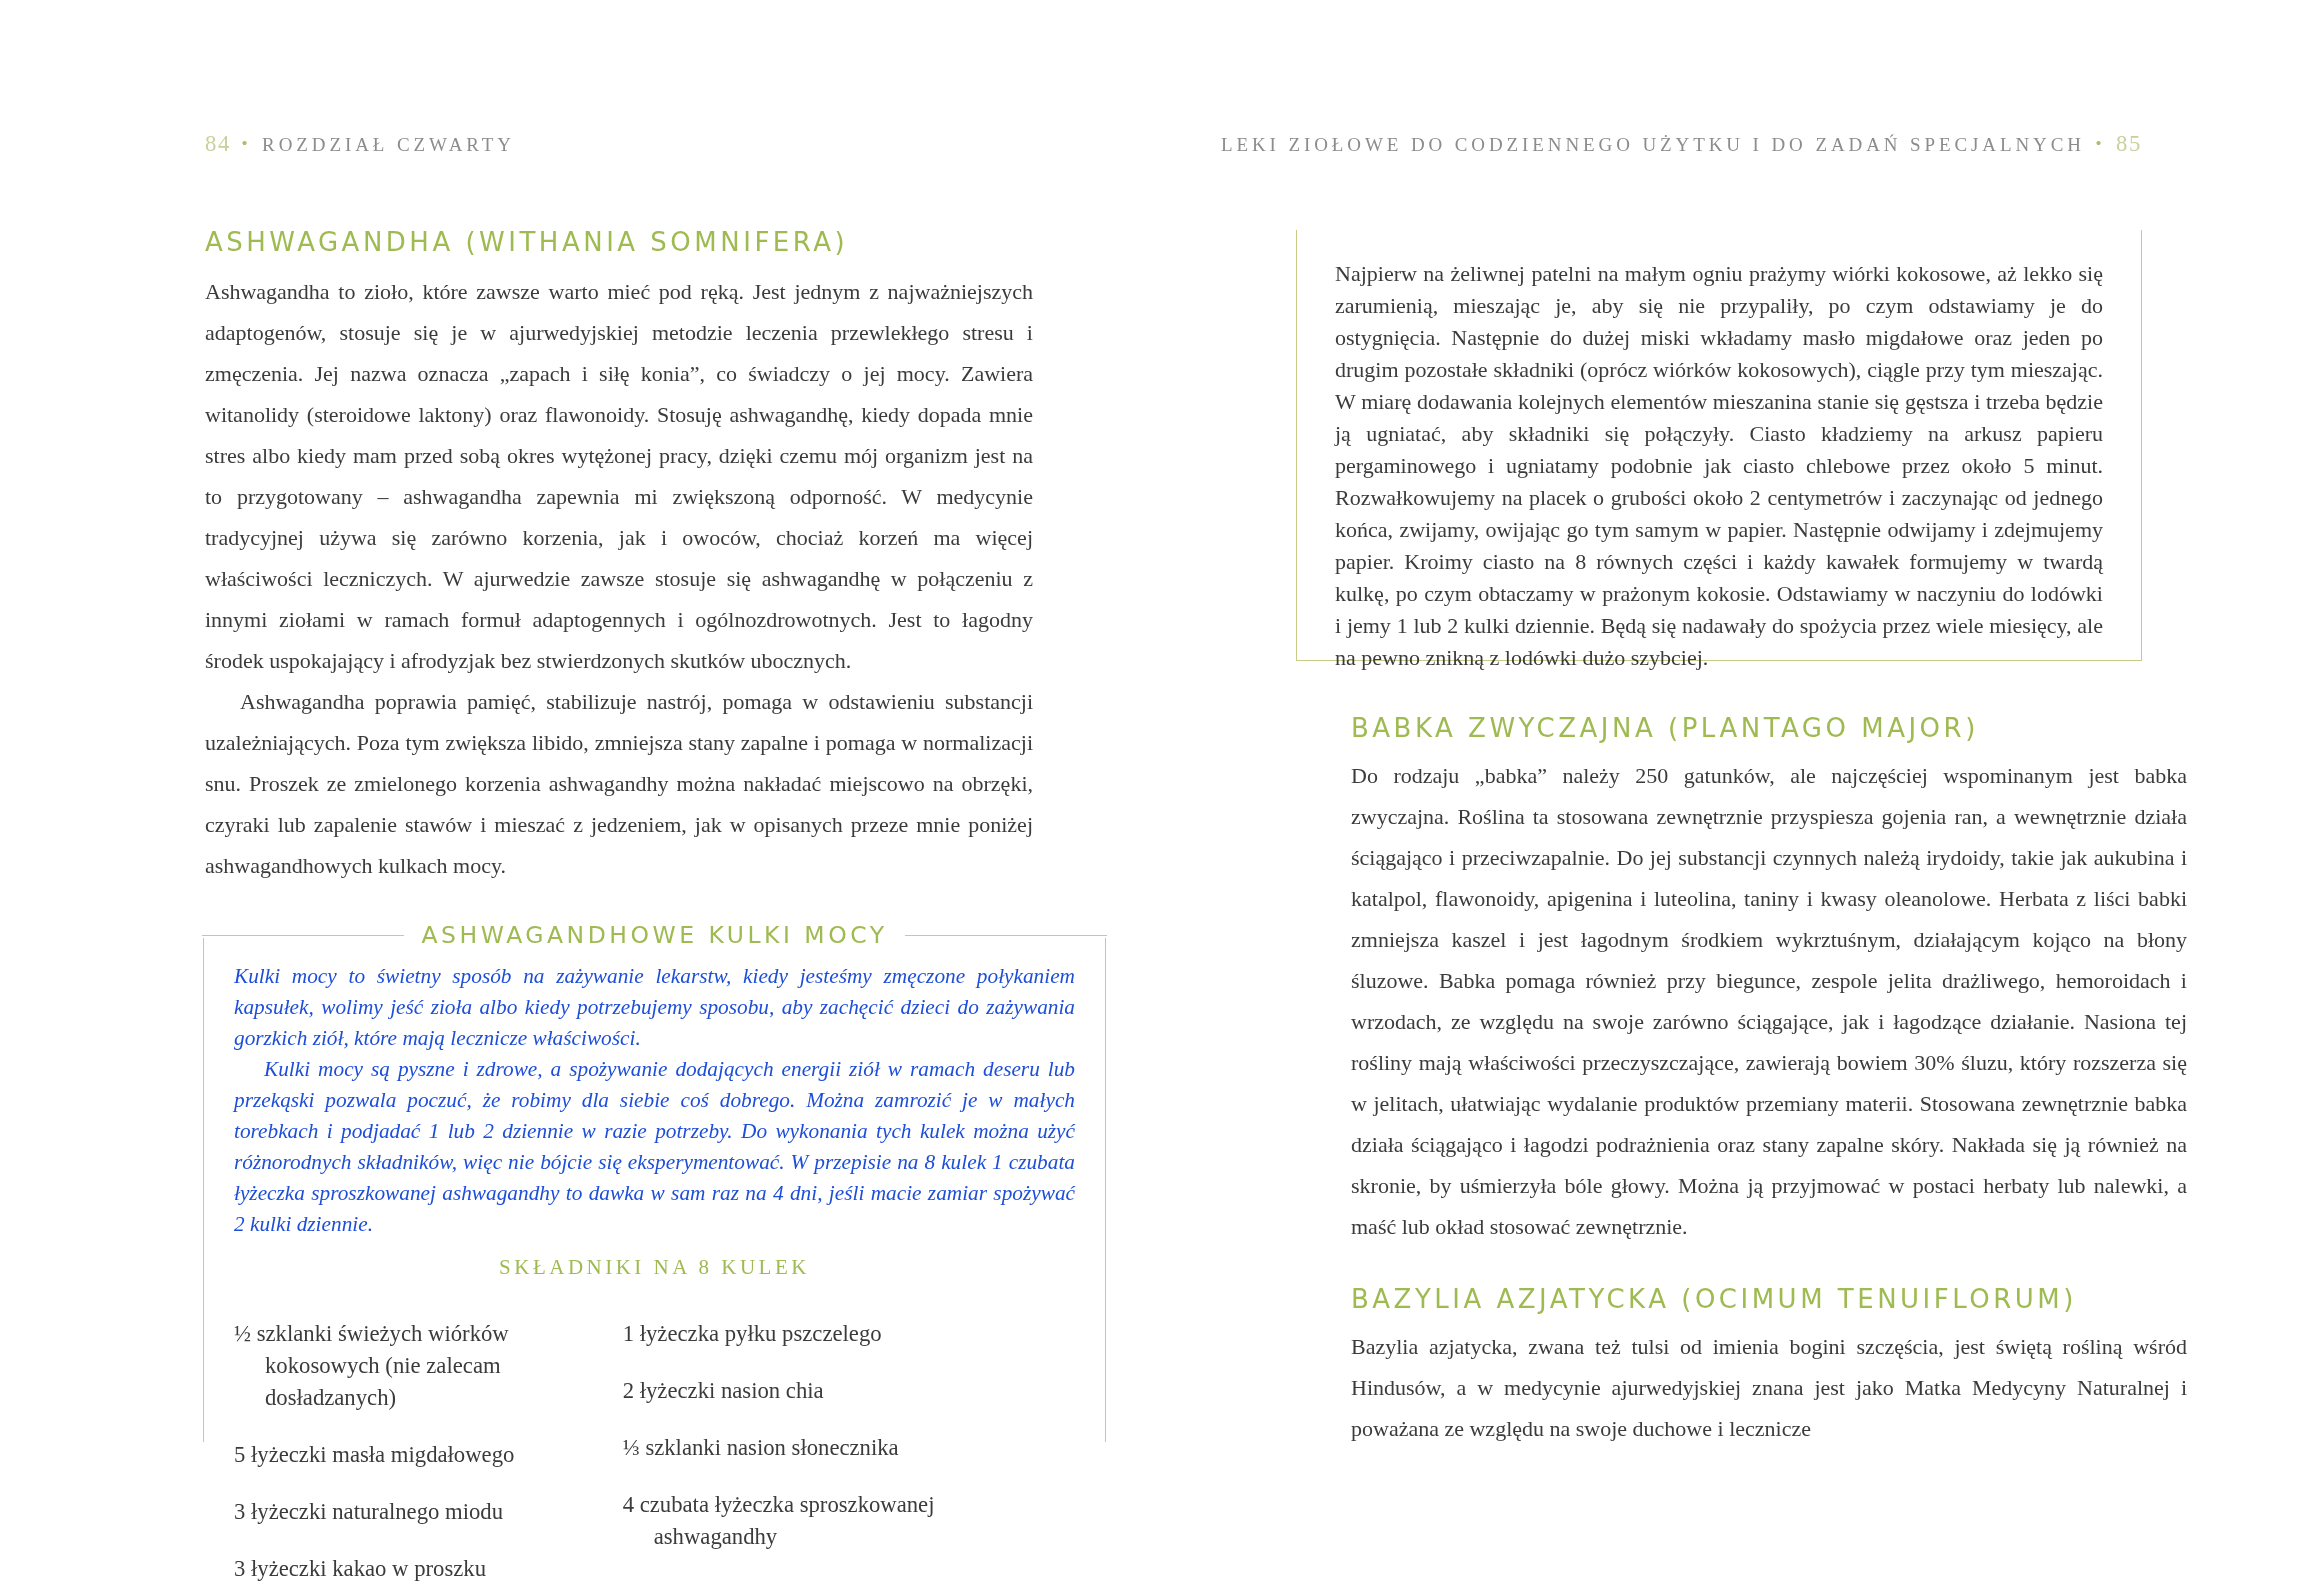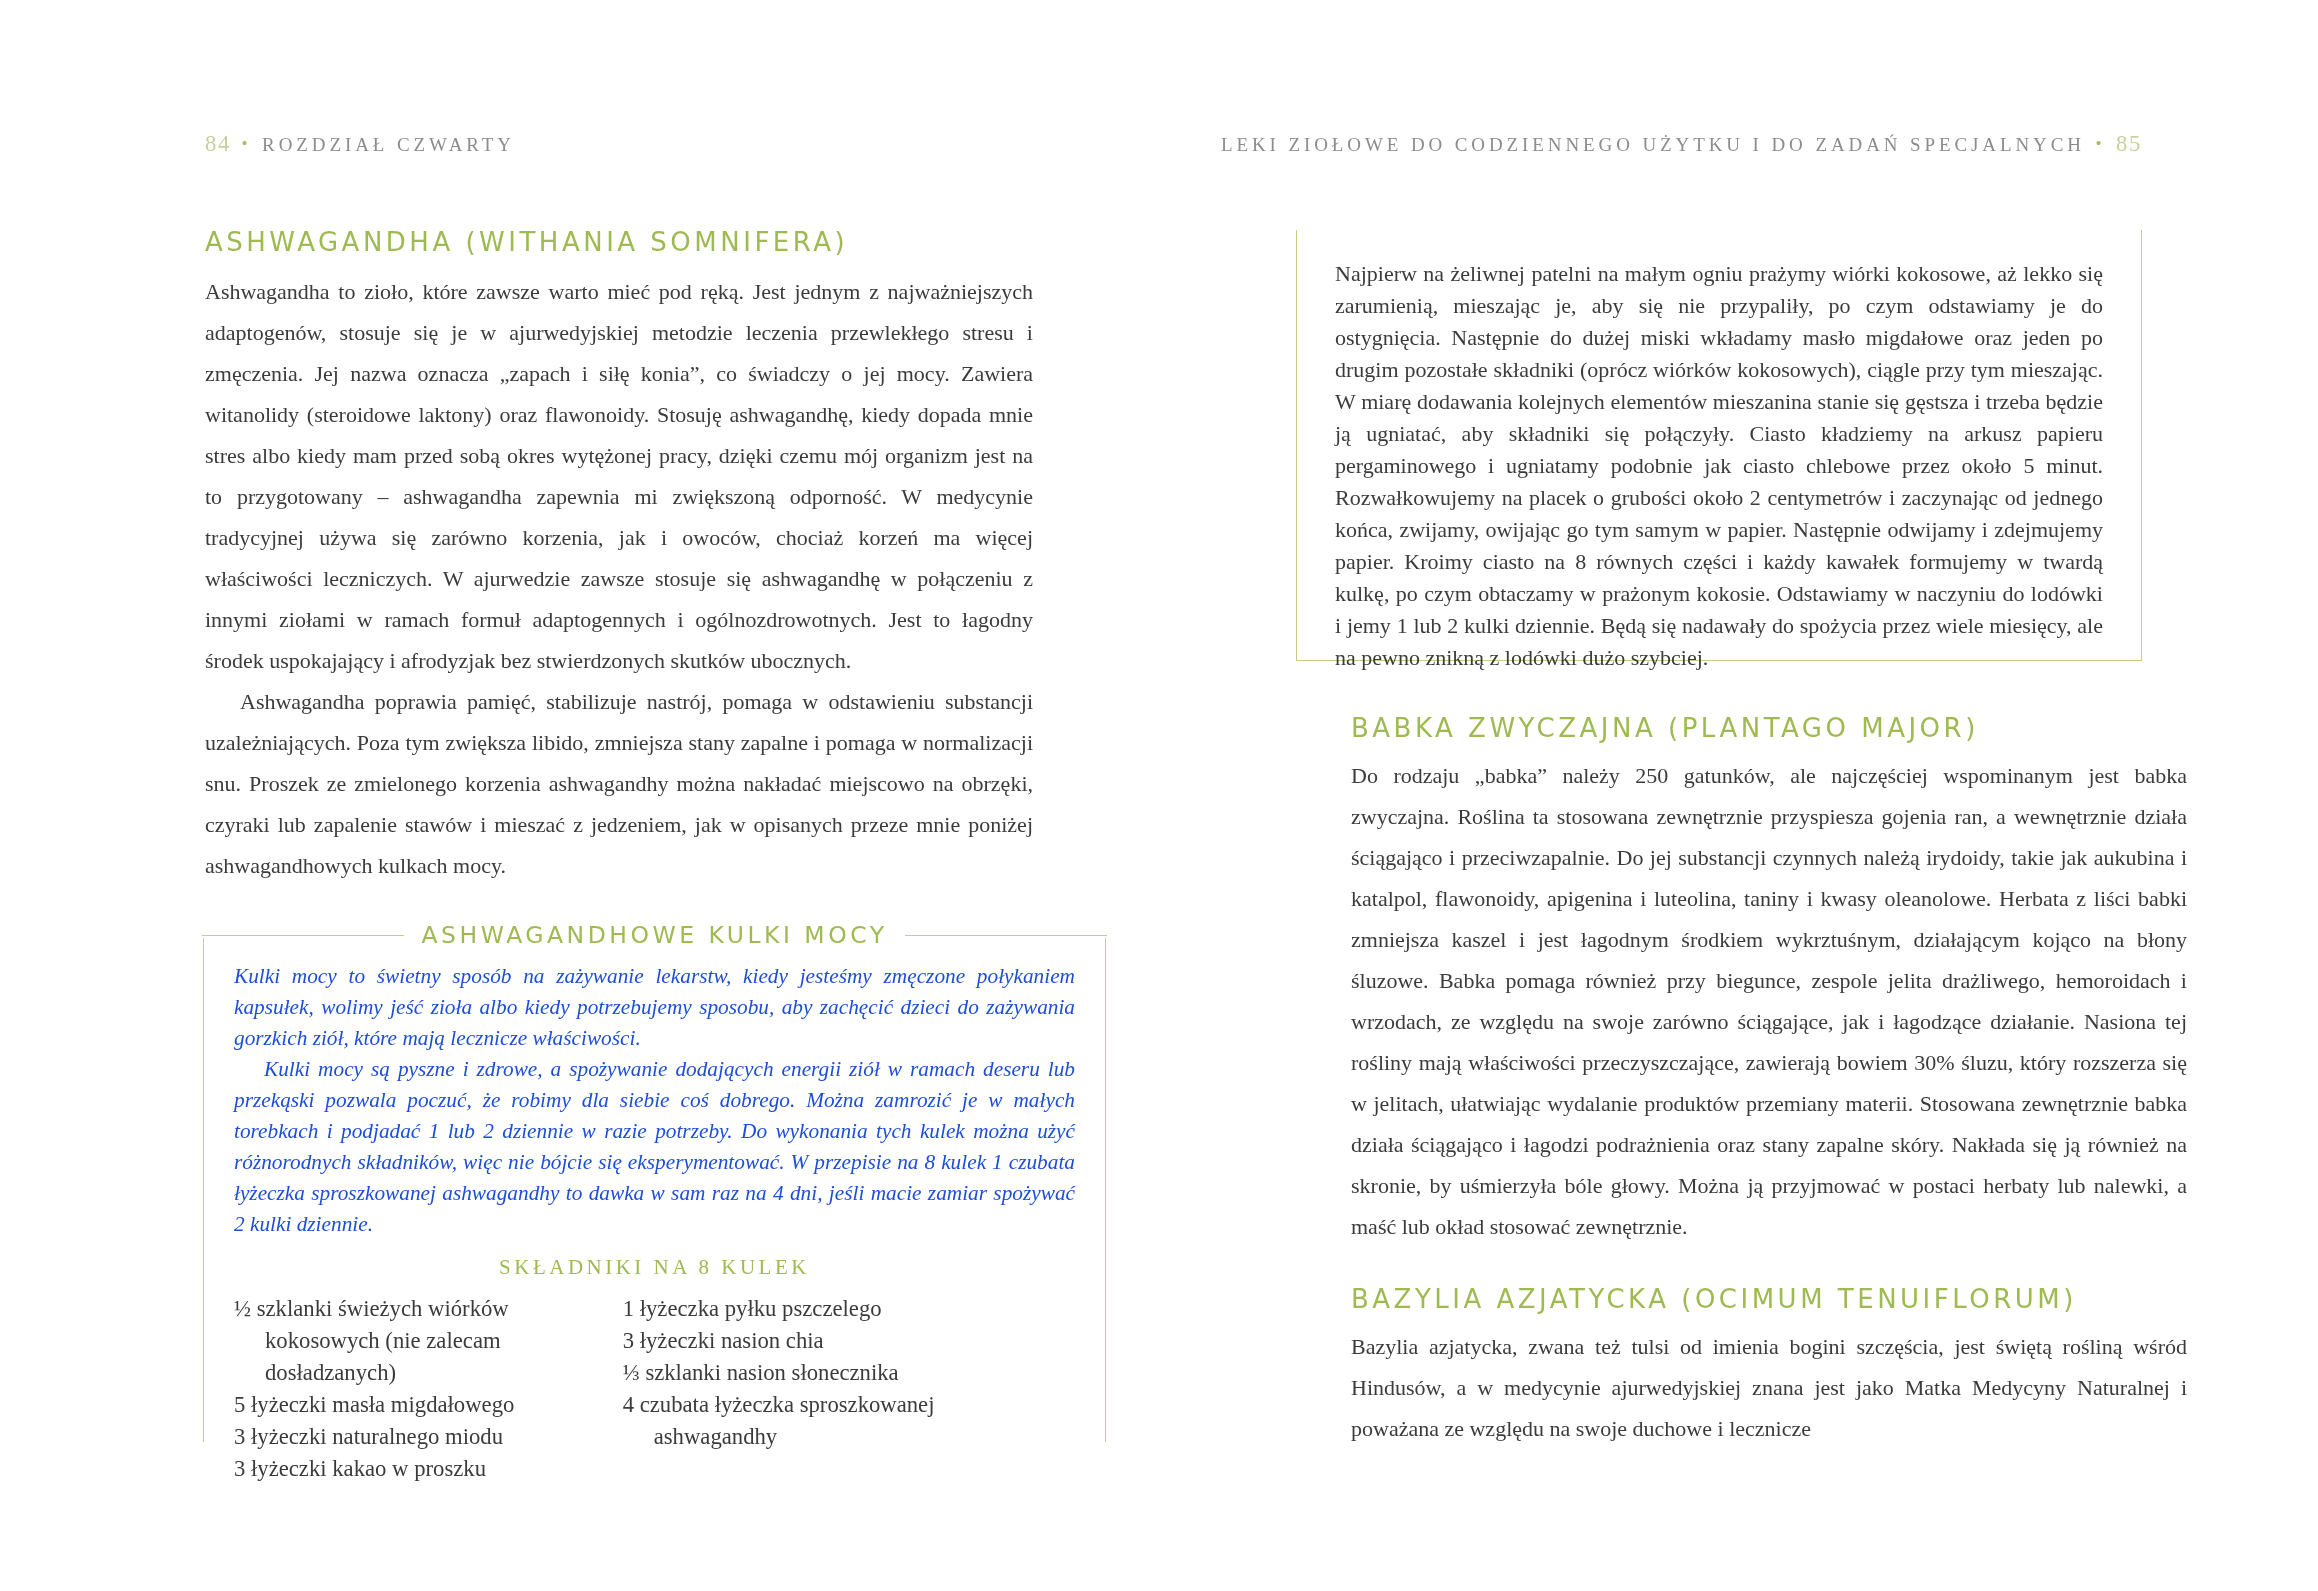--- a/index.html
+++ b/index.html
@@ -71,21 +71,21 @@
   .box-italic.indent{text-indent:30px;}
   .ing-heading{
     text-align:center;color:#9eba50;
     font-family:"Liberation Serif", serif;
     font-size:21px;letter-spacing:3.5px;font-weight:normal;
     margin:15.7px 0 12.2px 0;
   }
   .ingredients{display:flex;}
   .ing-col{list-style:none;margin:0;padding:0;
     font-size:22.7px;line-height:32px;color:#3b3b3b;}
-  .ing-col li{padding-left:31px;text-indent:-31px;}
+  .ing-col li{padding-left:31px;text-indent:-31px;margin-top:25px;}
   .ing-col.col1{width:373px;}
   .ing-col.col2{width:375px;margin-left:15.7px;}
 
   
   .recipe-box-cont{
     position:absolute;left:1296px;top:230px;width:846px;height:431px;
     border-left:1.7px solid #c9cc84;border-right:1.7px solid #c9cc84;border-bottom:1.7px solid #c9cc84;
     box-sizing:border-box;
     padding:28px 38px 0 38px;
   }
@@ -120,21 +120,21 @@
     <h4 class="ing-heading">SKŁADNIKI NA 8 KULEK</h4>
     <div class="ingredients">
       <ul class="ing-col col1">
         <li>½ szklanki świeżych wiórków kokosowych (nie zalecam dosładzanych)</li>
         <li>5 łyżeczki masła migdałowego</li>
         <li>3 łyżeczki naturalnego miodu</li>
         <li>3 łyżeczki kakao w proszku</li>
       </ul>
       <ul class="ing-col col2">
         <li>1 łyżeczka pyłku pszczelego</li>
-        <li>3 łyżeczki nasion chia</li>
+        <li>2 łyżeczki nasion chia</li>
         <li>⅓ szklanki nasion słonecznika</li>
         <li>4 czubata łyżeczka sproszkowanej ashwagandhy</li>
       </ul>
     </div>
   </div>
 </aside>
 
 <aside class="recipe-box-cont">
   <p class="body-text">Najpierw na żeliwnej patelni na małym ogniu prażymy wiórki kokosowe, aż lekko się zarumienią, mieszając je, aby się nie przypaliły, po czym odstawiamy je do ostygnięcia. Następnie do dużej miski wkładamy masło migdałowe oraz jeden po drugim pozostałe składniki (oprócz wiórków kokosowych), ciągle przy tym mieszając. W miarę dodawania kolejnych elementów mieszanina stanie się gęstsza i trzeba będzie ją ugniatać, aby składniki się połączyły. Ciasto kładziemy na arkusz papieru pergaminowego i ugniatamy podobnie jak ciasto chlebowe przez około 5 minut. Rozwałkowujemy na placek o grubości około 2 centymetrów i zaczynając od jednego końca, zwijamy, owijając go tym samym w papier. Następnie odwijamy i zdejmujemy papier. Kroimy ciasto na 8 równych części i każdy kawałek formujemy w twardą kulkę, po czym obtaczamy w prażonym kokosie. Odstawiamy w naczyniu do lodówki i jemy 1 lub 2 kulki dziennie. Będą się nadawały do spożycia przez wiele miesięcy, ale na pewno znikną z lodówki dużo szybciej.</p>
 </aside>

